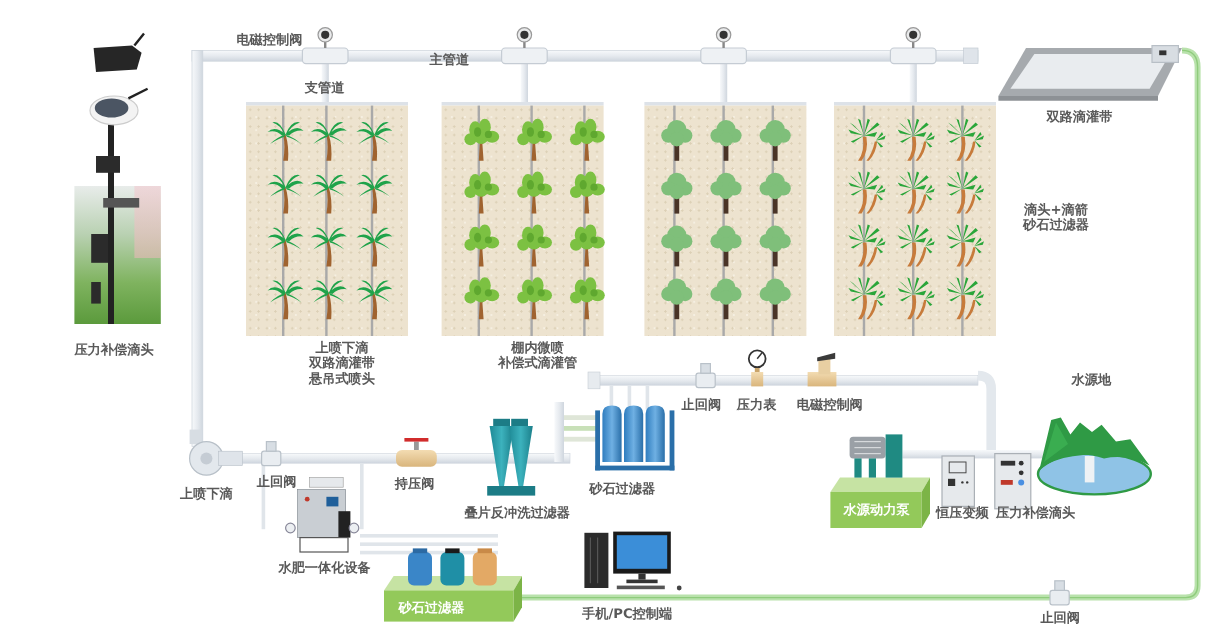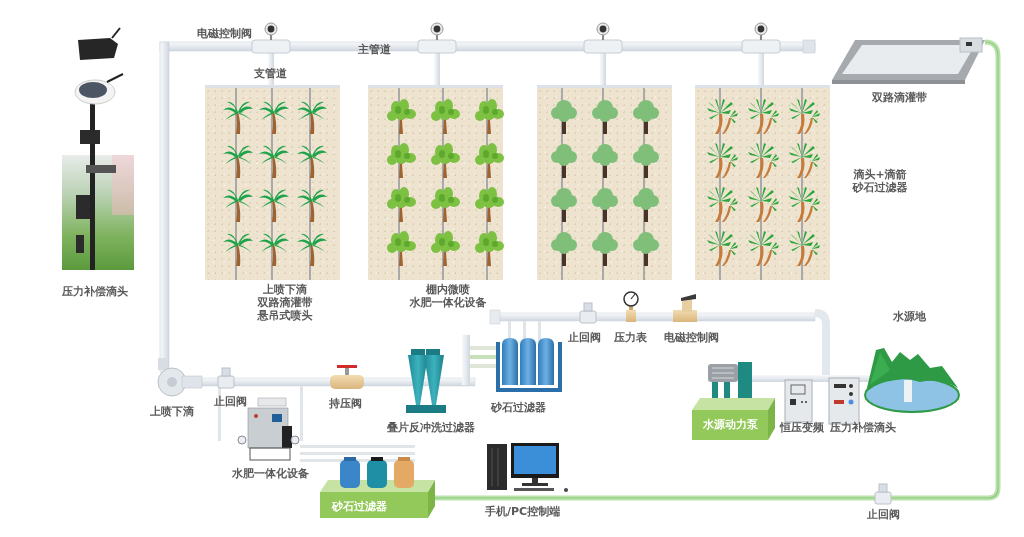--- a/index.html
+++ b/index.html
@@ -726,21 +726,21 @@
 <div class="lbl" style="left:358px;top:43px">主管道</div>
 <div class="lbl" style="left:254px;top:67px">支管道</div>
 <div class="lbl" style="left:872px;top:91px">双路滴灌带</div>
 <div class="lbl multi" style="left:880px;top:168px">滴头+滴箭
 砂石过滤器</div>
 <div class="lbl" style="left:62px;top:285px">压力补偿滴头</div>
 <div class="lbl multi" style="left:285px;top:283px">上喷下滴
 双路滴灌带
 悬吊式喷头</div>
 <div class="lbl multi" style="left:448px;top:283px">棚内微喷
-水肥一体化设备</div>
+补偿式滴灌管</div>
 <div class="lbl" style="left:568px;top:331px">止回阀</div>
 <div class="lbl" style="left:614px;top:331px">压力表</div>
 <div class="lbl" style="left:664px;top:331px">电磁控制阀</div>
 <div class="lbl" style="left:893px;top:310px">水源地</div>
 <div class="lbl" style="left:214px;top:395px">止回阀</div>
 <div class="lbl" style="left:150px;top:405px">上喷下滴</div>
 <div class="lbl" style="left:329px;top:397px">持压阀</div>
 <div class="lbl" style="left:491px;top:401px">砂石过滤器</div>
 <div class="lbl" style="left:387px;top:421px">叠片反冲洗过滤器</div>
 <div class="lbl white" style="left:703px;top:418px">水源动力泵</div>

